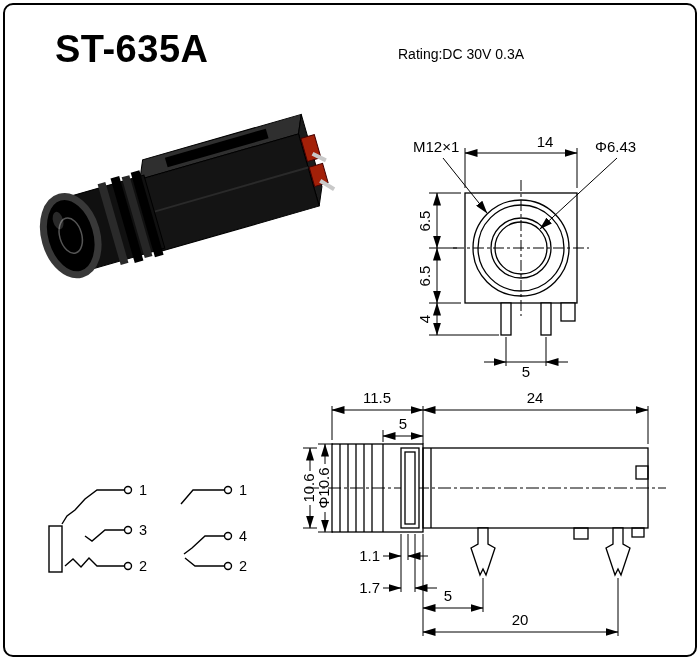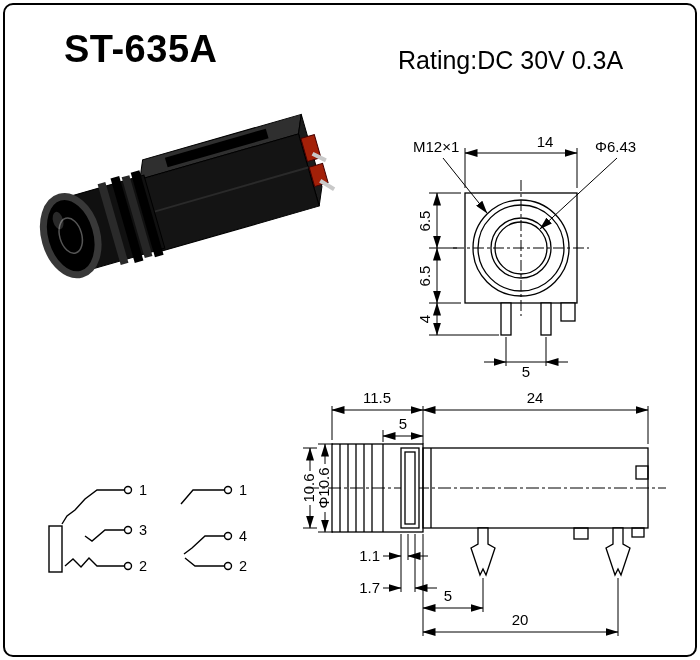--- a/index.html
+++ b/index.html
@@ -1,19 +1,19 @@
 <!DOCTYPE html>
 <html><head>
 <meta charset="utf-8">
 <style>
   html,body{margin:0;padding:0;}
   body{width:700px;height:660px;background:#fff;font-family:"Liberation Sans",sans-serif;position:relative;overflow:hidden;}
   .frame{position:absolute;inset:3px;border:2.5px solid #000;border-radius:10px;pointer-events:none;}
-  .title{position:absolute;left:64px;top:28px;font-size:38px;font-weight:bold;letter-spacing:.5px;color:#000;}
-  .rating{position:absolute;left:398px;top:46px;font-size:25px;color:#000;}
+  .title{position:absolute;left:55px;top:28px;font-size:38px;font-weight:bold;letter-spacing:.5px;color:#000;}
+  .rating{position:absolute;left:398px;top:46px;font-size:14px;color:#000;}
   .abs{position:absolute;}
   svg text{font-family:"Liberation Sans",sans-serif;fill:#000;}
   .dimtxt{font-size:15px;}
   .pintxt{font-size:14.5px;}
 </style>
 </head>
 <body>
 
 <div class="frame"></div>
 

